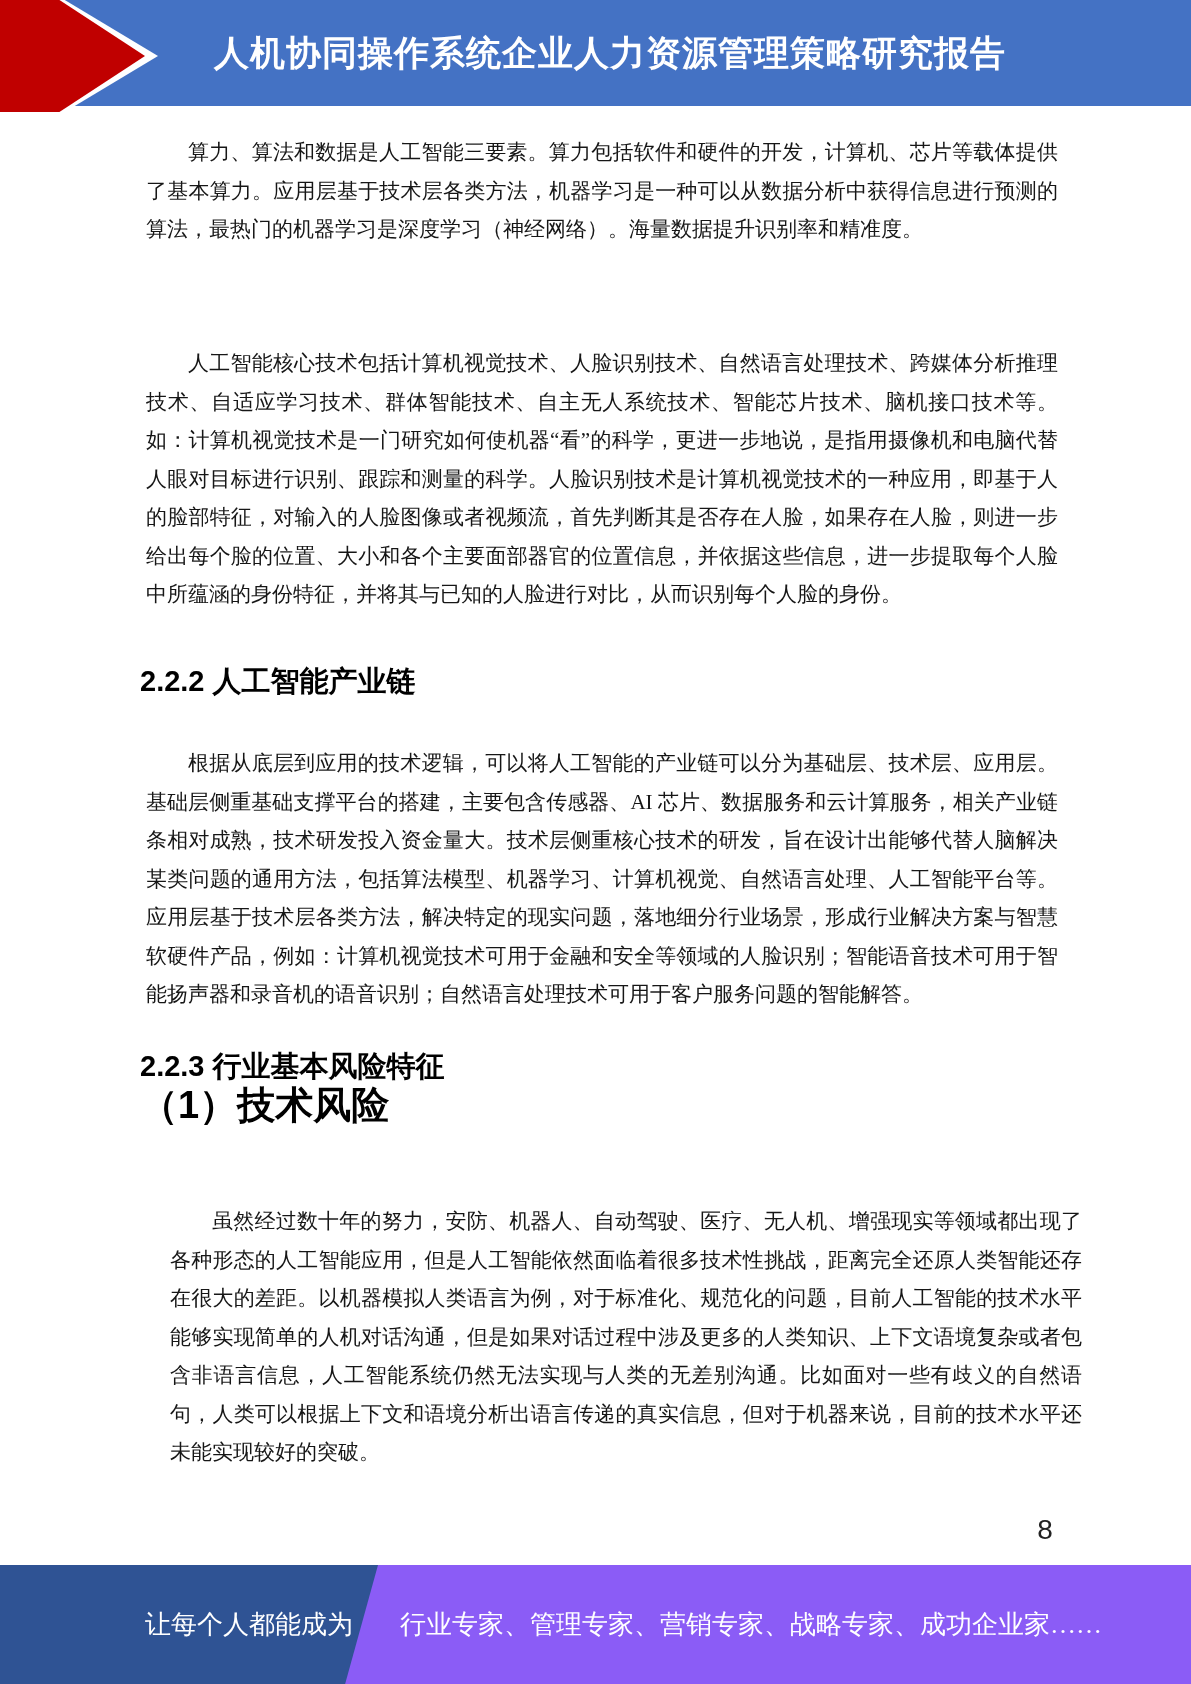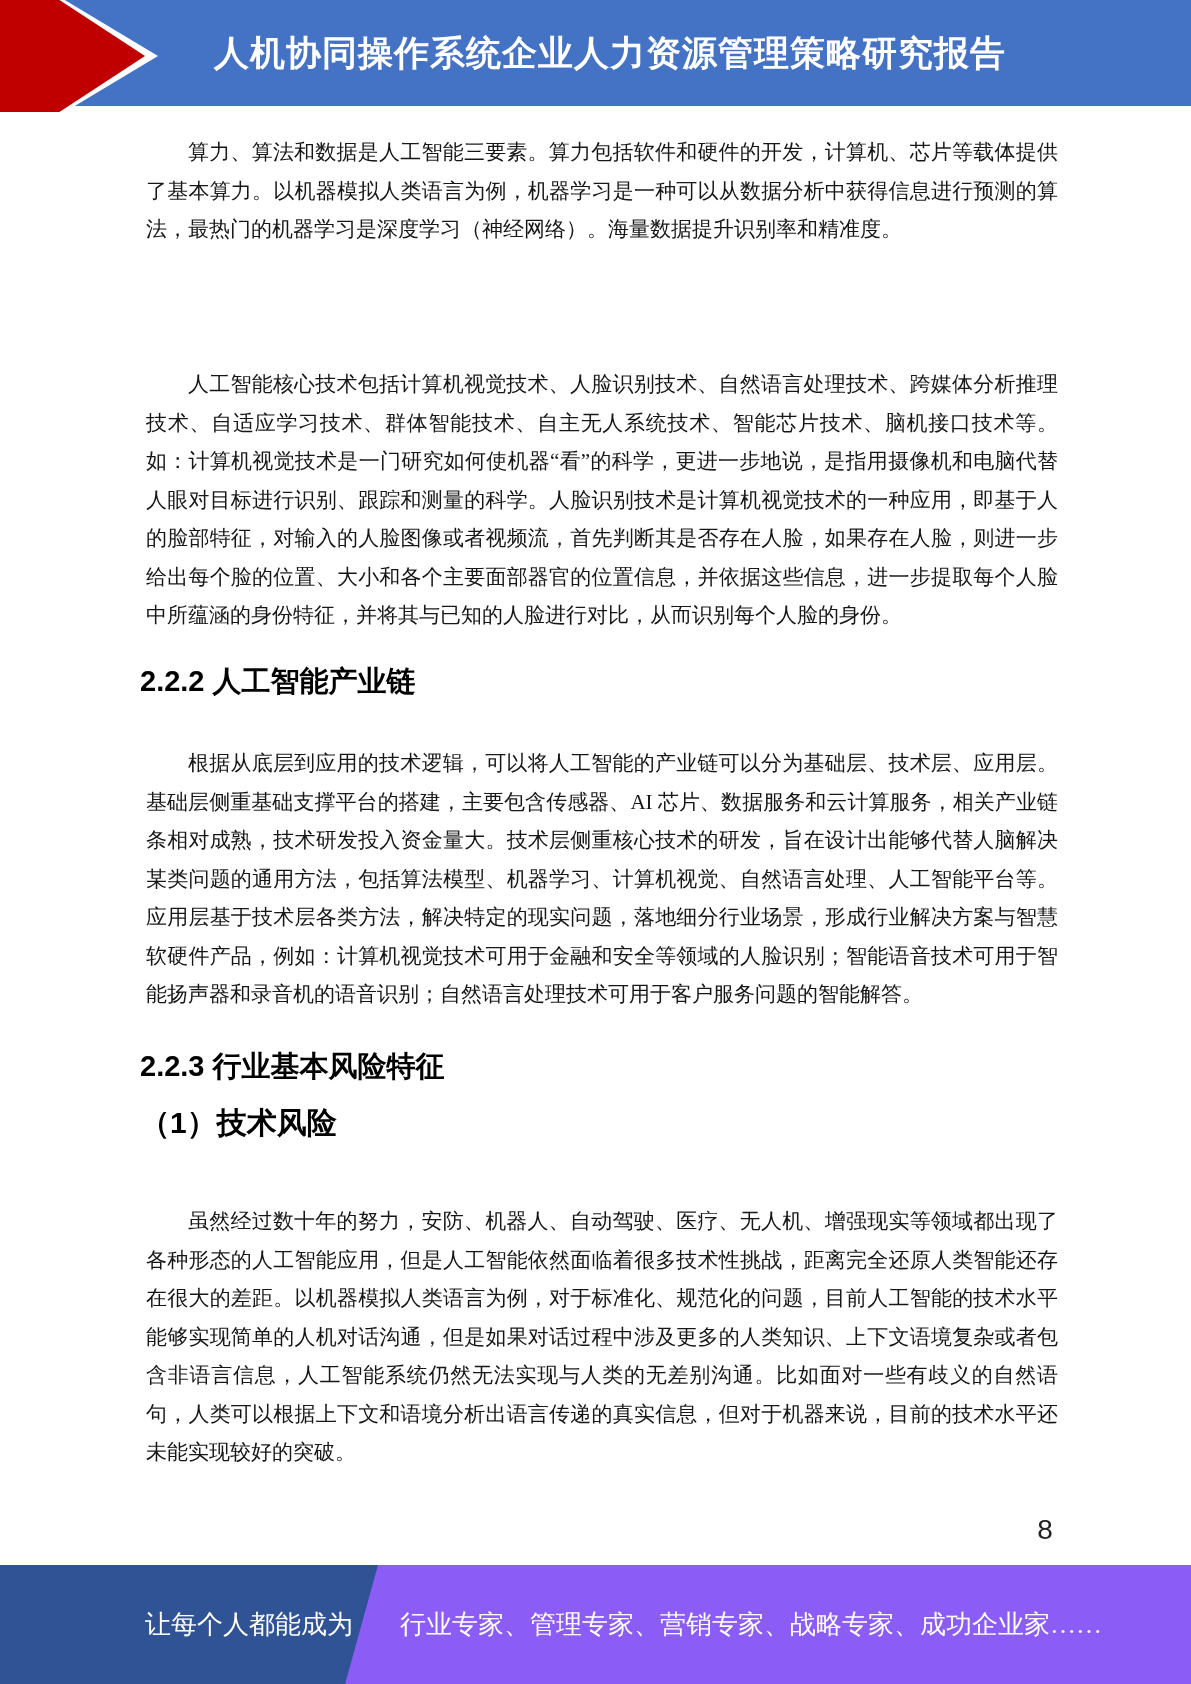--- a/index.html
+++ b/index.html
@@ -49,26 +49,26 @@
     text-indent: 2em;
   }
   .heading {
     position: absolute; left: 140px;
     font-family: "Liberation Sans", "DejaVu Sans", sans-serif;
     font-weight: bold; color: #000000;
     white-space: nowrap;
   }
   .h-para      { top: 133px;  }
   .h-tech      { top: 276px;  font-size: 30px; }
-  .p-tech      { top: 365px;  }
+  .p-tech      { top: 344px;  }
   .h-chain     { top: 662px;  font-size: 29px; }
   .p-chain     { top: 744px;  }
   .h-risk      { top: 1047px; font-size: 29px; }
-  .h-techrisk  { top: 1103px; font-size: 30px; }
-  .p-techrisk  { top: 1202px; }
+  .h-techrisk  { top: 1080px; font-size: 38px; }
+  .p-techrisk  { top: 1202px; margin-left: 24px; }
 
   .page-number {
     position: absolute; top: 1514px; left: 995px; width: 100px;
     text-align: center;
     font-family: "Liberation Sans", "DejaVu Sans", sans-serif;
     font-size: 28px; color: #222222;
   }
 
   
   .footer {
@@ -101,21 +101,21 @@
 <div class="page">
 
   <div class="header-banner">
     <div class="header-arrow">
       <div class="arrow-outline"></div>
       <div class="arrow-fill"></div>
     </div>
     <div class="header-title">人机协同操作系统企业人力资源管理策略研究报告</div>
   </div>
 
-  <div class="para h-para">算力、算法和数据是人工智能三要素。算力包括软件和硬件的开发，计算机、芯片等载体提供了基本算力。以机器模拟人类语言为例，机器学习是一种可以从数据分析中获得信息进行预测的算法，最热门的机器学习是深度学习（神经网络）。海量数据提升识别率和精准度。</div>
+  <div class="para h-para">算力、算法和数据是人工智能三要素。算力包括软件和硬件的开发，计算机、芯片等载体提供了基本算力。应用层基于技术层各类方法，机器学习是一种可以从数据分析中获得信息进行预测的算法，最热门的机器学习是深度学习（神经网络）。海量数据提升识别率和精准度。</div>
 
 
   <div class="para p-tech">人工智能核心技术包括计算机视觉技术、人脸识别技术、自然语言处理技术、跨媒体分析推理技术、自适应学习技术、群体智能技术、自主无人系统技术、智能芯片技术、脑机接口技术等。如：计算机视觉技术是一门研究如何使机器“看”的科学，更进一步地说，是指用摄像机和电脑代替人眼对目标进行识别、跟踪和测量的科学。人脸识别技术是计算机视觉技术的一种应用，即基于人的脸部特征，对输入的人脸图像或者视频流，首先判断其是否存在人脸，如果存在人脸，则进一步给出每个脸的位置、大小和各个主要面部器官的位置信息，并依据这些信息，进一步提取每个人脸中所蕴涵的身份特征，并将其与已知的人脸进行对比，从而识别每个人脸的身份。</div>
 
   <div class="heading h-chain">2.2.2 人工智能产业链</div>
 
   <div class="para p-chain">根据从底层到应用的技术逻辑，可以将人工智能的产业链可以分为基础层、技术层、应用层。基础层侧重基础支撑平台的搭建，主要包含传感器、AI 芯片、数据服务和云计算服务，相关产业链条相对成熟，技术研发投入资金量大。技术层侧重核心技术的研发，旨在设计出能够代替人脑解决某类问题的通用方法，包括算法模型、机器学习、计算机视觉、自然语言处理、人工智能平台等。应用层基于技术层各类方法，解决特定的现实问题，落地细分行业场景，形成行业解决方案与智慧软硬件产品，例如：计算机视觉技术可用于金融和安全等领域的人脸识别；智能语音技术可用于智能扬声器和录音机的语音识别；自然语言处理技术可用于客户服务问题的智能解答。</div>
 
   <div class="heading h-risk">2.2.3 行业基本风险特征</div>
 

